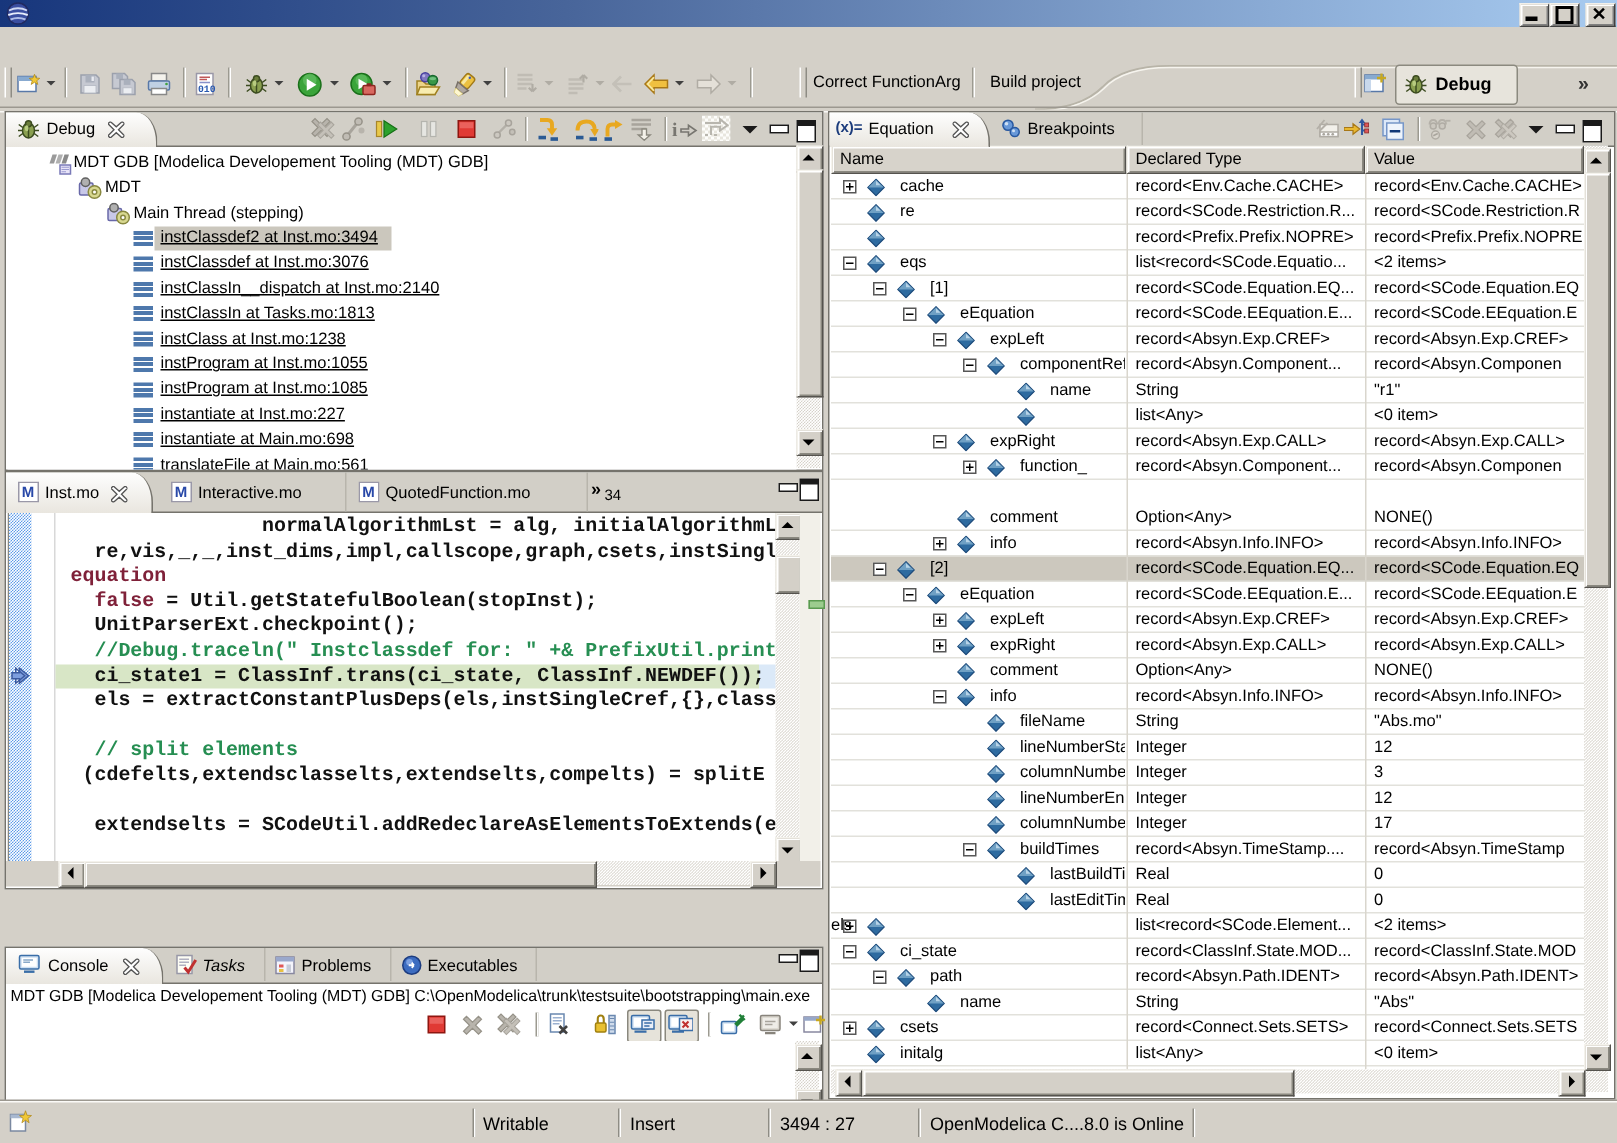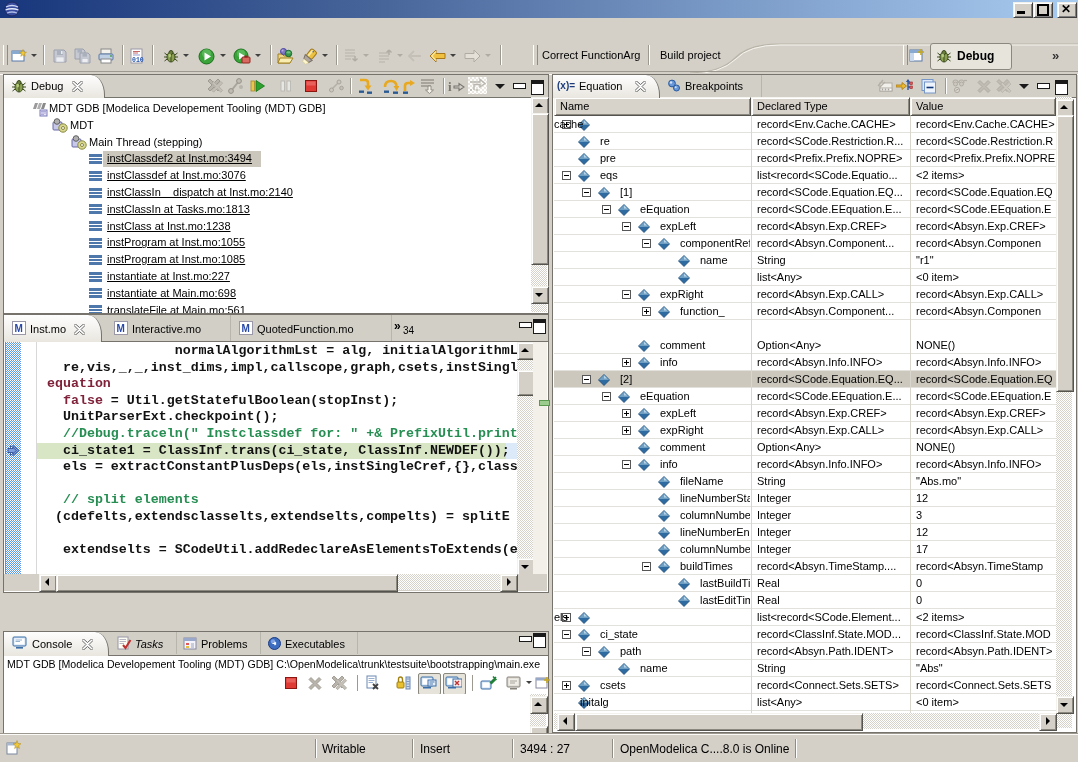--- a/index.html
+++ b/index.html
@@ -637,41 +637,40 @@
         <span>Value</span>
       </div>
     <div id="vtable" style="position:absolute;left:1px;top:41px;width:502px;height:597px;overflow:hidden;background:#fff">
       <div class="vrow" style="top:0px">
           <div class="ebox ebp" style="left:8px"></div>
           <svg class="icon" style="left:24px;top:3px" width="12" height="12" viewBox="0 0 12 12">
             <path d="M6 0.5 L11.5 6 L6 11.5 L0.5 6 Z" fill="#2e6ba0" stroke="#1d4a7a" stroke-width="0.8"></path>
             <path d="M6 0.8 L11.2 6 L0.8 6 Z" fill="#6fa0c4"></path>
             <path d="M6 1.5 L9 4.5 L6 4.5 Z" fill="#b8d4e8"></path>
           </svg>
-          <div class="vc1"><span style="">cache</span></div>
+          <div class="vc1"><span style="margin-left:46px">cache</span></div>
           <div class="vc2">record&lt;Env.Cache.CACHE&gt;</div>
           <div class="vc3">record&lt;Env.Cache.CACHE&gt;</div>
         </div>
       <div class="vrow" style="top:17px">
           <svg class="icon" style="left:24px;top:3px" width="12" height="12" viewBox="0 0 12 12">
             <path d="M6 0.5 L11.5 6 L6 11.5 L0.5 6 Z" fill="#2e6ba0" stroke="#1d4a7a" stroke-width="0.8"></path>
             <path d="M6 0.8 L11.2 6 L0.8 6 Z" fill="#6fa0c4"></path>
             <path d="M6 1.5 L9 4.5 L6 4.5 Z" fill="#b8d4e8"></path>
           </svg>
           <div class="vc1"><span style="margin-left:46px">re</span></div>
           <div class="vc2">record&lt;SCode.Restriction.R...</div>
           <div class="vc3">record&lt;SCode.Restriction.R</div>
         </div>
       <div class="vrow" style="top:34px">
           <svg class="icon" style="left:24px;top:3px" width="12" height="12" viewBox="0 0 12 12">
             <path d="M6 0.5 L11.5 6 L6 11.5 L0.5 6 Z" fill="#2e6ba0" stroke="#1d4a7a" stroke-width="0.8"></path>
             <path d="M6 0.8 L11.2 6 L0.8 6 Z" fill="#6fa0c4"></path>
             <path d="M6 1.5 L9 4.5 L6 4.5 Z" fill="#b8d4e8"></path>
           </svg>
-          <div class="vc1"><span style="margin-left:46px">pre</span></div>
           <div class="vc2">record&lt;Prefix.Prefix.NOPRE&gt;</div>
           <div class="vc3">record&lt;Prefix.Prefix.NOPRE</div>
         </div>
       <div class="vrow" style="top:51px">
           <div class="ebox ebm" style="left:8px"></div>
           <svg class="icon" style="left:24px;top:3px" width="12" height="12" viewBox="0 0 12 12">
             <path d="M6 0.5 L11.5 6 L6 11.5 L0.5 6 Z" fill="#2e6ba0" stroke="#1d4a7a" stroke-width="0.8"></path>
             <path d="M6 0.8 L11.2 6 L0.8 6 Z" fill="#6fa0c4"></path>
             <path d="M6 1.5 L9 4.5 L6 4.5 Z" fill="#b8d4e8"></path>
           </svg>
@@ -984,21 +983,21 @@
           <div class="vc1"><span style="margin-left:46px">csets</span></div>
           <div class="vc2">record&lt;Connect.Sets.SETS&gt;</div>
           <div class="vc3">record&lt;Connect.Sets.SETS</div>
         </div>
       <div class="vrow" style="top:578px">
           <svg class="icon" style="left:24px;top:3px" width="12" height="12" viewBox="0 0 12 12">
             <path d="M6 0.5 L11.5 6 L6 11.5 L0.5 6 Z" fill="#2e6ba0" stroke="#1d4a7a" stroke-width="0.8"></path>
             <path d="M6 0.8 L11.2 6 L0.8 6 Z" fill="#6fa0c4"></path>
             <path d="M6 1.5 L9 4.5 L6 4.5 Z" fill="#b8d4e8"></path>
           </svg>
-          <div class="vc1"><span style="margin-left:26px">initalg</span></div>
+          <div class="vc1"><span style="margin-left:46px">initalg</span></div>
           <div class="vc2">list&lt;Any&gt;</div>
           <div class="vc3">&lt;0 item&gt;</div>
         </div>
       <div class="vrow" style="top:595px">
           <div class="vc1"></div>
           <div class="vc2">Re</div>
           <div class="vc3">N/A</div>
         </div>
       <div style="position:absolute;left:197px;top:0;width:1px;height:597px;background:#d9d6cd"></div>
       <div style="position:absolute;left:356px;top:0;width:1px;height:597px;background:#d9d6cd"></div>

